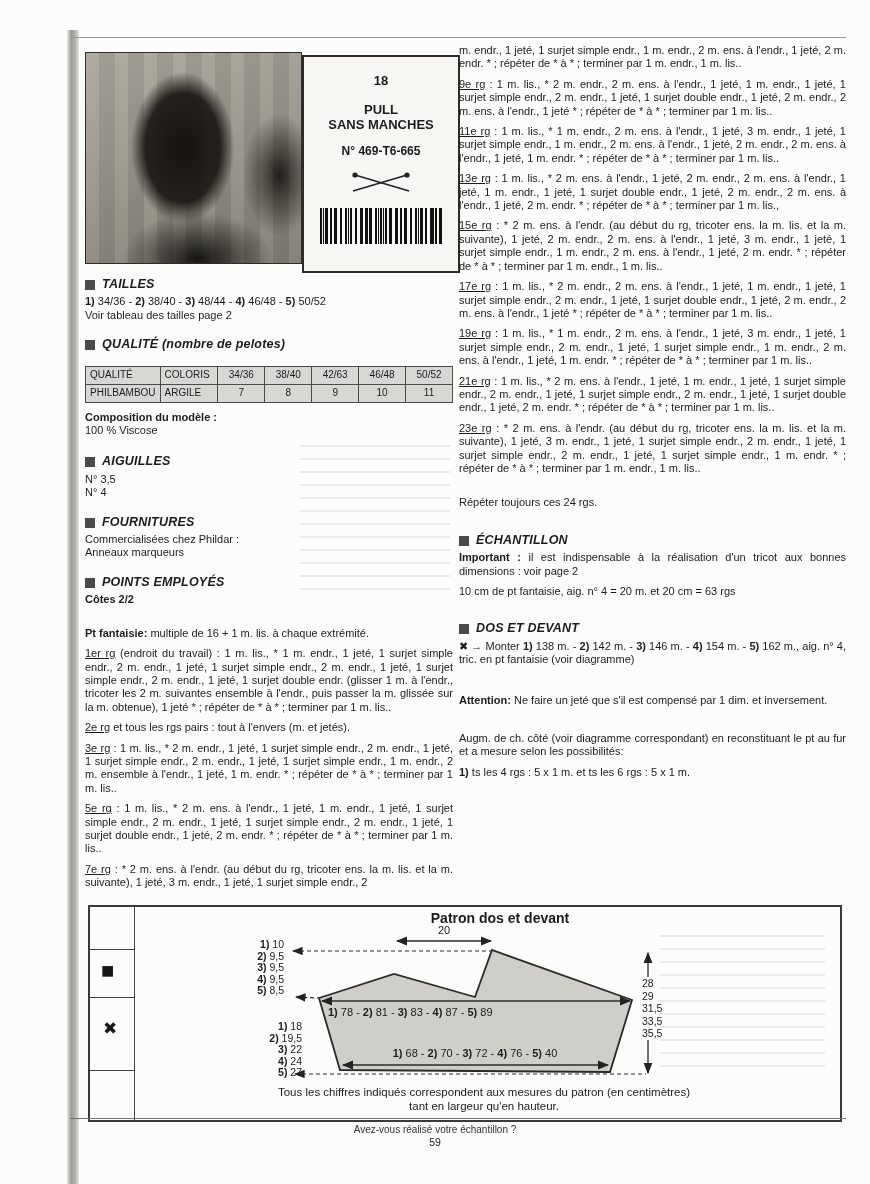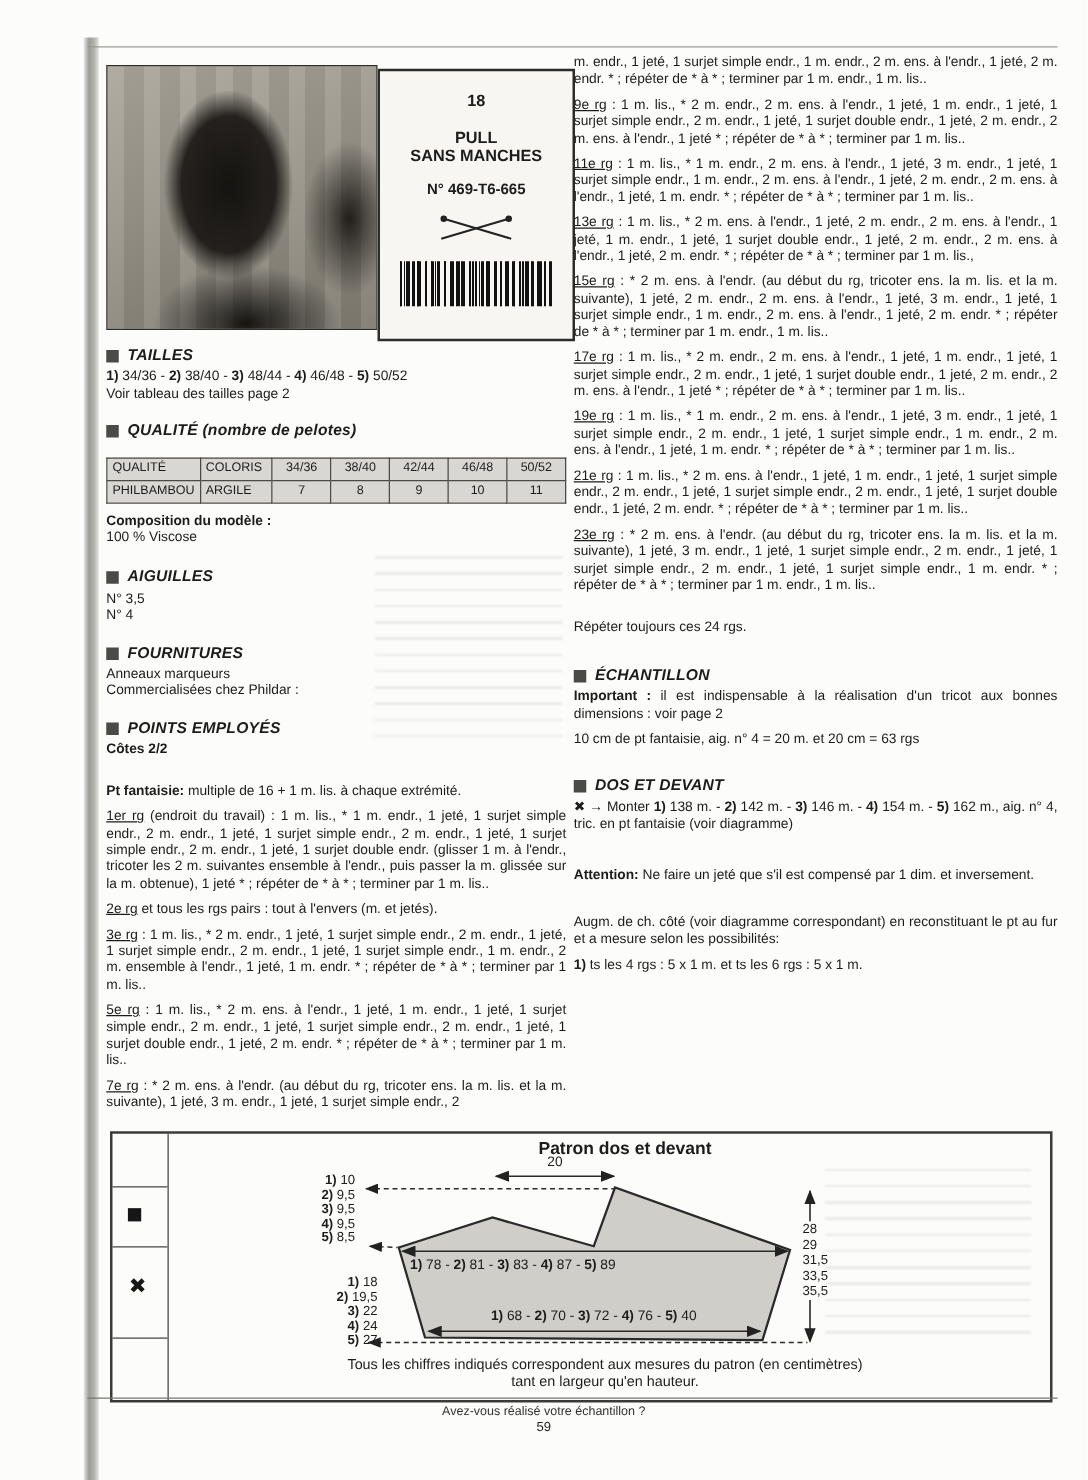--- a/index.html
+++ b/index.html
@@ -113,21 +113,21 @@
       <span class="sq"></span>
       <span class="ht">QUALITÉ (nombre de pelotes)</span>
     </div>
     <table class="qual">
       <tbody>
           <tr>
         <td class="w1">QUALITÉ</td>
         <td class="w2">COLORIS</td>
         <td class="w3 c">34/36</td>
         <td class="w3 c">38/40</td>
-        <td class="w3 c">42/44</td>
+        <td class="w3 c">42/63</td>
         <td class="w3 c">46/48</td>
         <td class="w3 c">50/52</td>
       </tr>
       <tr>
         <td>PHILBAMBOU</td>
         <td>ARGILE</td>
         <td class="c">7</td>
         <td class="c">8</td>
         <td class="c">9</td>
         <td class="c">10</td>
@@ -145,22 +145,22 @@
       <span class="ht">AIGUILLES</span>
     </div>
     <div class="ln">N° 3,5</div>
     <div class="ln">N° 4</div>
     <div class="gap16"></div>
 
     <div class="hdr">
       <span class="sq"></span>
       <span class="ht">FOURNITURES</span>
     </div>
+    <div class="ln">Commercialisées chez Phildar :</div>
     <div class="ln">Anneaux marqueurs</div>
-    <div class="ln">Commercialisées chez Phildar :</div>
     <div class="gap16"></div>
 
     <div class="hdr">
       <span class="sq"></span>
       <span class="ht">POINTS EMPLOYÉS</span>
     </div>
     <div class="ln bold">Côtes 2/2</div>
     <div class="gap20"></div>
 
     <div class="p"><span style="font-weight: bold;">Pt fantaisie:</span><span> multiple de 16 + 1 m. lis. à chaque extrémité.</span></div>

